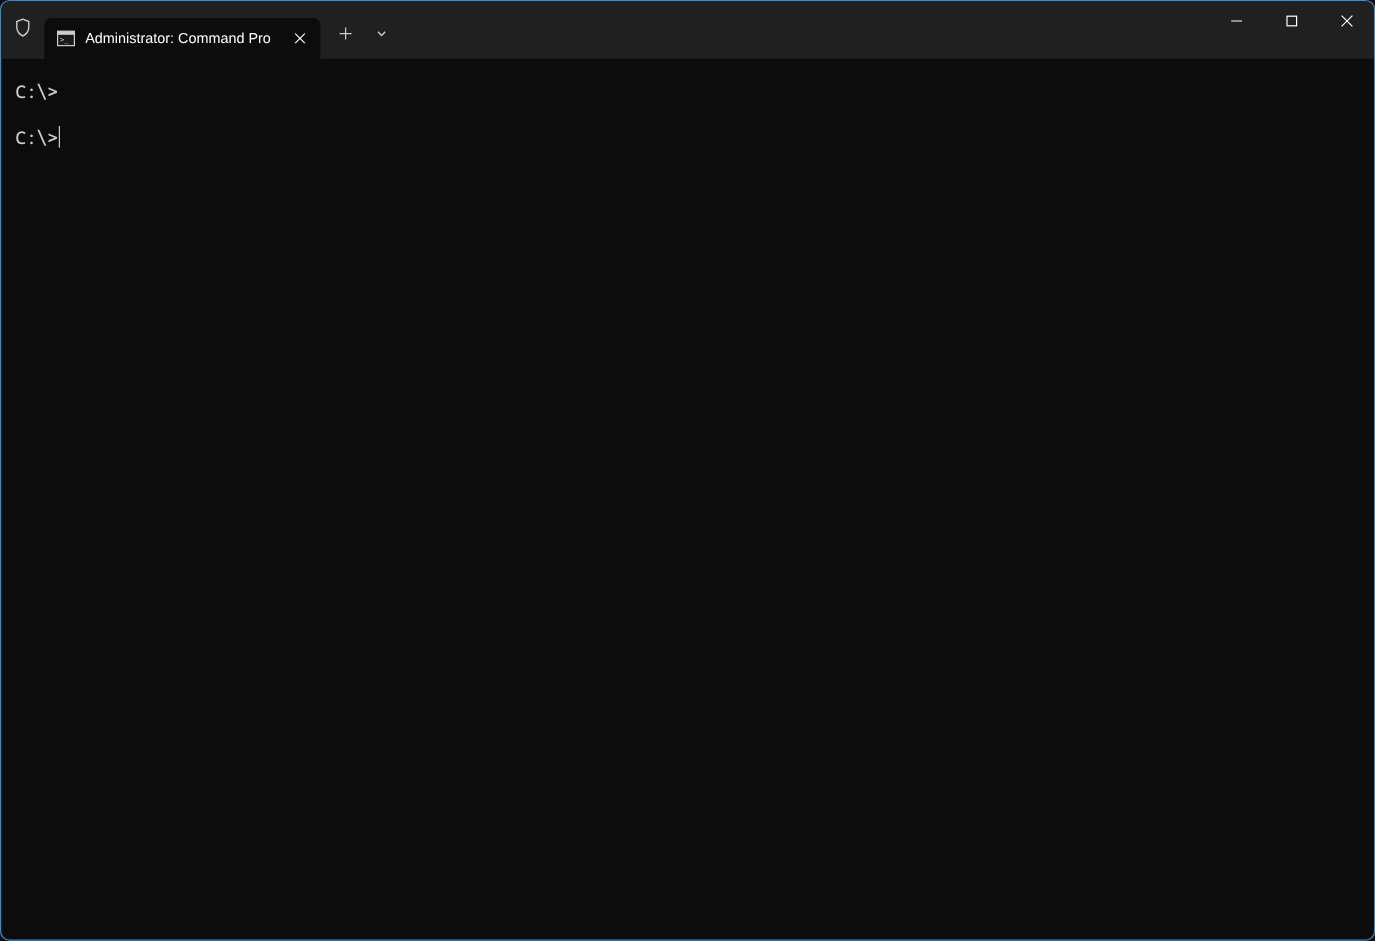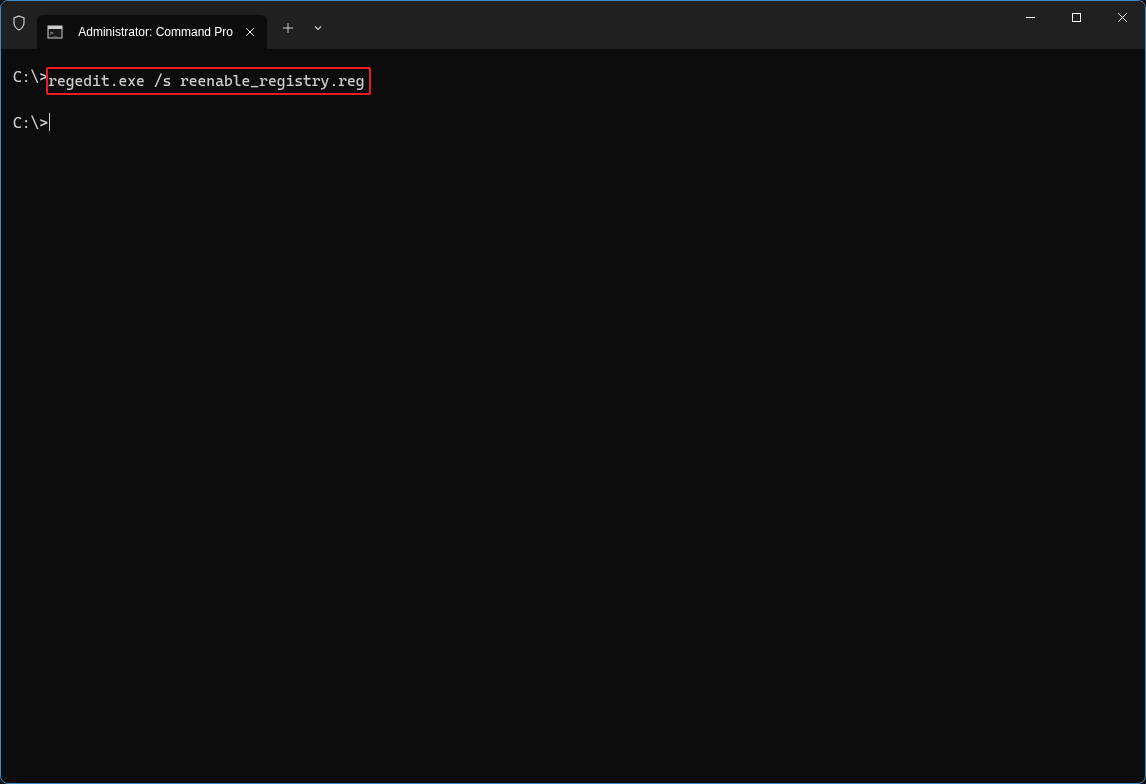--- a/index.html
+++ b/index.html
@@ -37,21 +37,20 @@
     .tab {
       height: 34px;
       background: #0c0c0c;
       border-radius: 6px 6px 0 0;
       display: flex;
       align-items: center;
       padding: 0 8px 0 10px;
       margin-top: 14px;
       gap: 8px;
       min-width: 230px;
-      text-align: right;
     }
     .tab-icon {
       width: 16px;
       height: 16px;
       display: flex;
       align-items: center;
       justify-content: center;
     }
     .tab-icon svg {
       width: 16px;
@@ -215,18 +214,18 @@
       <svg viewBox="0 0 11 11" stroke="#ffffff" stroke-width="1">
         <line x1="1" y1="1" x2="10" y2="10"></line>
         <line x1="10" y1="1" x2="1" y2="10"></line>
       </svg>
     </div>
   </div>
 </div>
 
 <div class="terminal-body">
   <div class="line">
-    <span class="prompt">C:\&gt;</span><span class="command-highlight">regedit.exe /s reenable_registry.reg</span>
+    <span class="prompt">C:\&gt;</span>
   </div>
   <div class="line">
     <span class="prompt">C:\&gt;</span><span class="cursor"></span>
   </div>
 </div>
 
 </body></html>

